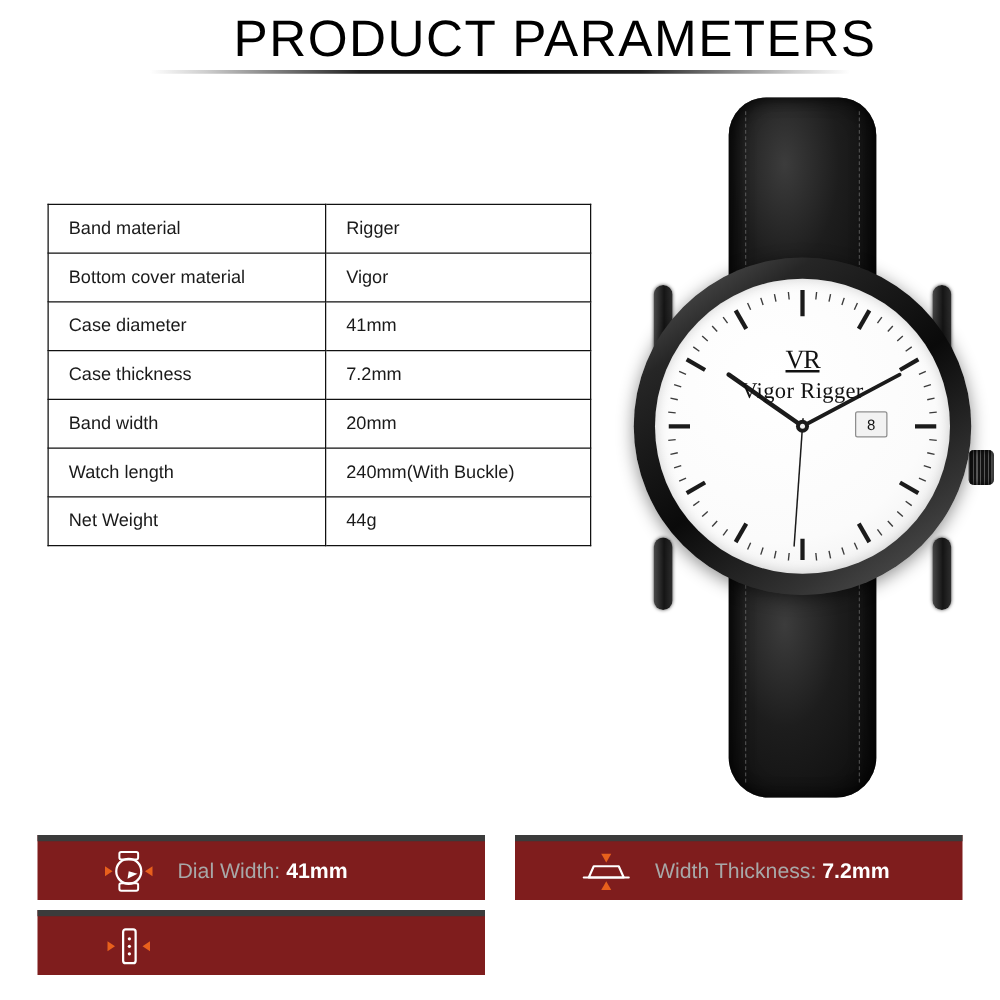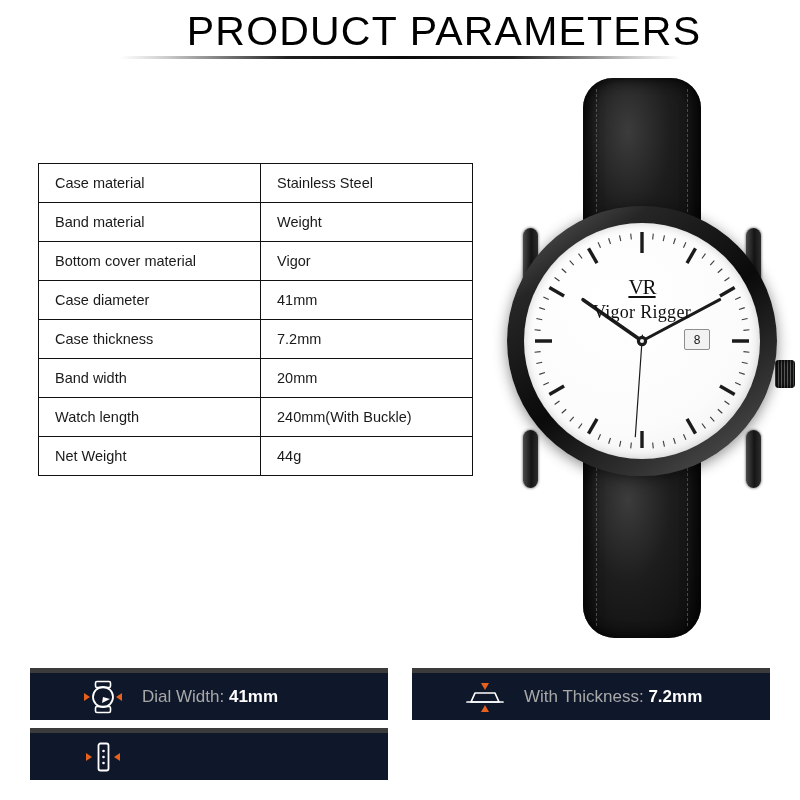--- a/index.html
+++ b/index.html
@@ -197,21 +197,21 @@
     left: 30px;
     top: 668px;
     width: 740px;
     display: grid;
     grid-template-columns: 358px 358px;
     grid-template-rows: 52px 52px;
     column-gap: 24px;
     row-gap: 8px;
   }
   .info-bar {
-    background: #0f172a;
+    background: #7f1d1d;
     border-top: 5px solid #3b3b3b;
     display: flex;
     align-items: center;
     box-sizing: border-box;
   }
   .info-icon {
     width: 62px;
     min-width: 62px;
     display: flex;
     align-items: center;
@@ -231,26 +231,22 @@
 </style>
 </head>
 <body>
 
 <div id="page-title">PRODUCT PARAMETERS</div>
 <div id="title-rule"></div>
 
 <table id="spec-table">
   <tbody>
     <tr>
-      <td class="k">Case material</td>
-      <td class="v">Stainless Steel</td>
-    </tr>
-    <tr>
       <td class="k">Band material</td>
-      <td class="v">Weight</td>
+      <td class="v">Rigger</td>
     </tr>
     <tr>
       <td class="k">Bottom cover material</td>
       <td class="v">Vigor</td>
     </tr>
     <tr>
       <td class="k">Case diameter</td>
       <td class="v">41mm</td>
     </tr>
     <tr>
@@ -395,21 +391,21 @@
 
   <div class="info-bar">
     <span class="info-icon">
       <svg width="52" height="34" viewBox="0 0 52 34">
         <path d="M12 22 L16 13 L36 13 L40 22 Z" fill="none" stroke="#ffffff" stroke-width="1.7" stroke-linejoin="round"></path>
         <path d="M8 22 L44 22" stroke="#ffffff" stroke-width="1.7" stroke-linecap="round"></path>
         <path d="M22 3 L30 3 L26 10 Z" fill="#e8601c"></path>
         <path d="M22 32 L30 32 L26 25 Z" fill="#e8601c"></path>
       </svg>
     </span>
-    <span class="info-text"><span>With Thickness: </span><b>7.2mm</b></span>
+    <span class="info-text"><span>Width Thickness: </span><b>7.2mm</b></span>
   </div>
 
   <div class="info-bar">
     <span class="info-icon">
       <svg width="40" height="36" viewBox="0 0 40 36">
         <rect x="15.5" y="4.5" width="10" height="27" rx="2" fill="none" stroke="#ffffff" stroke-width="1.8"></rect>
         <circle cx="20.5" cy="12" r="1.3" fill="#ffffff"></circle>
         <circle cx="20.5" cy="18" r="1.3" fill="#ffffff"></circle>
         <circle cx="20.5" cy="24" r="1.3" fill="#ffffff"></circle>
         <path d="M3 14 L9 18 L3 22 Z" fill="#e8601c"></path>

